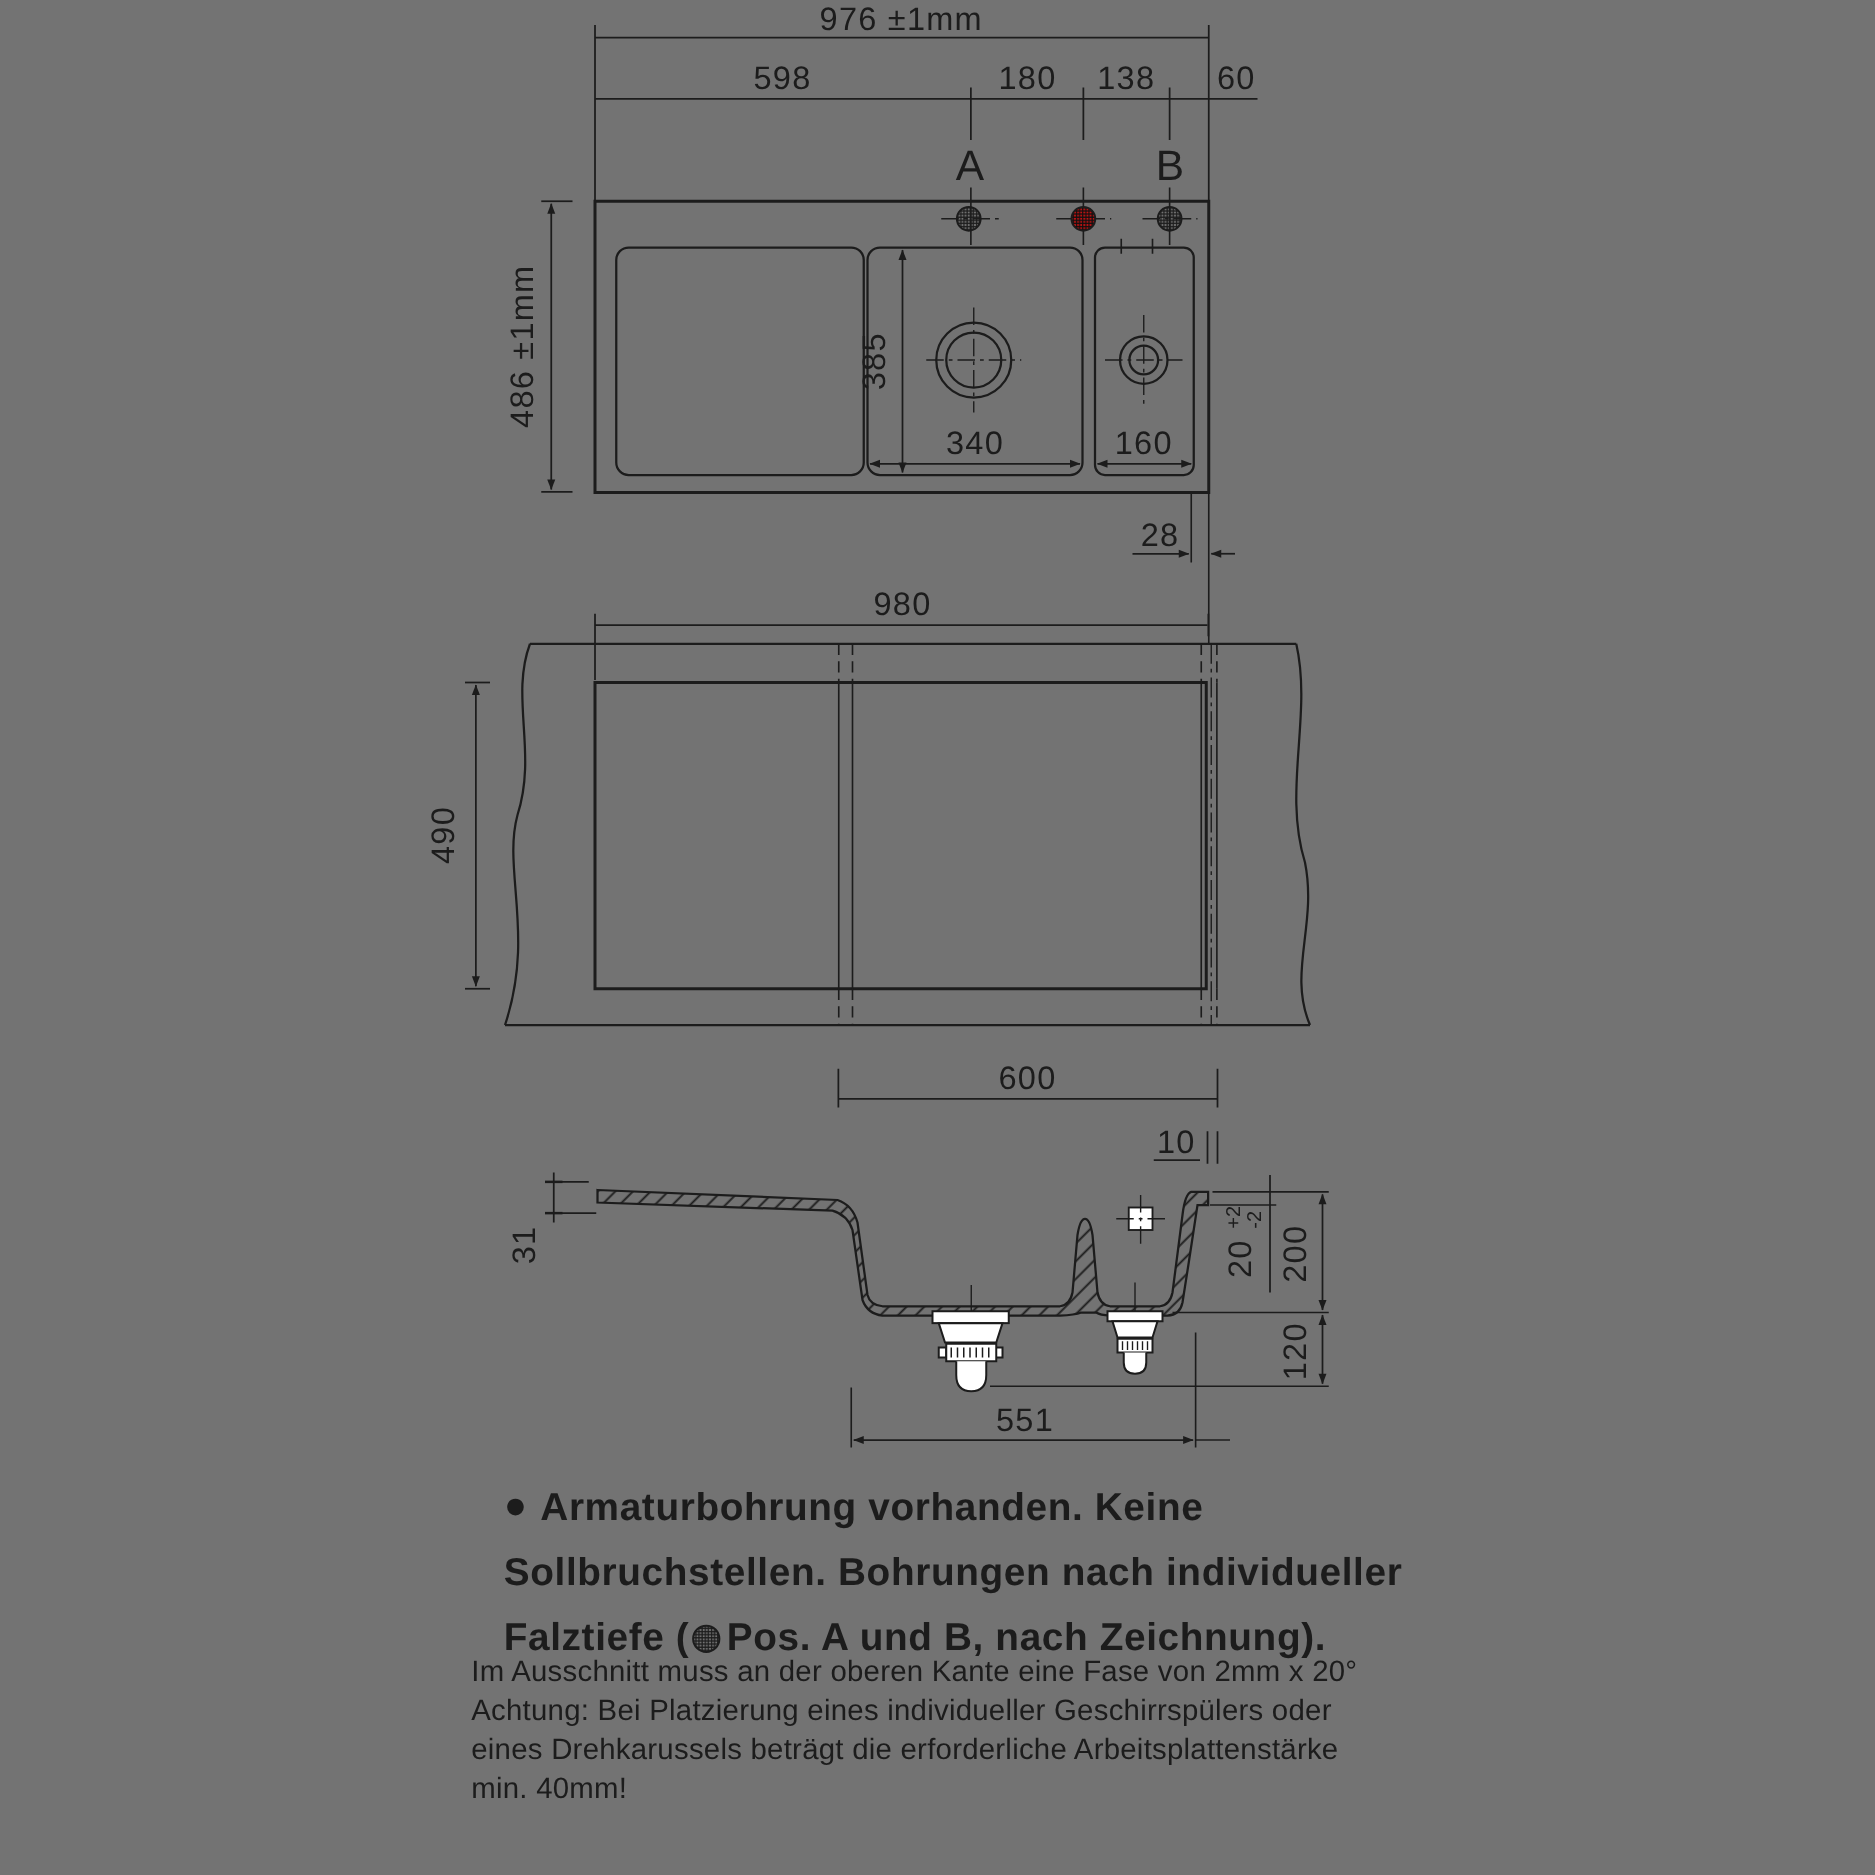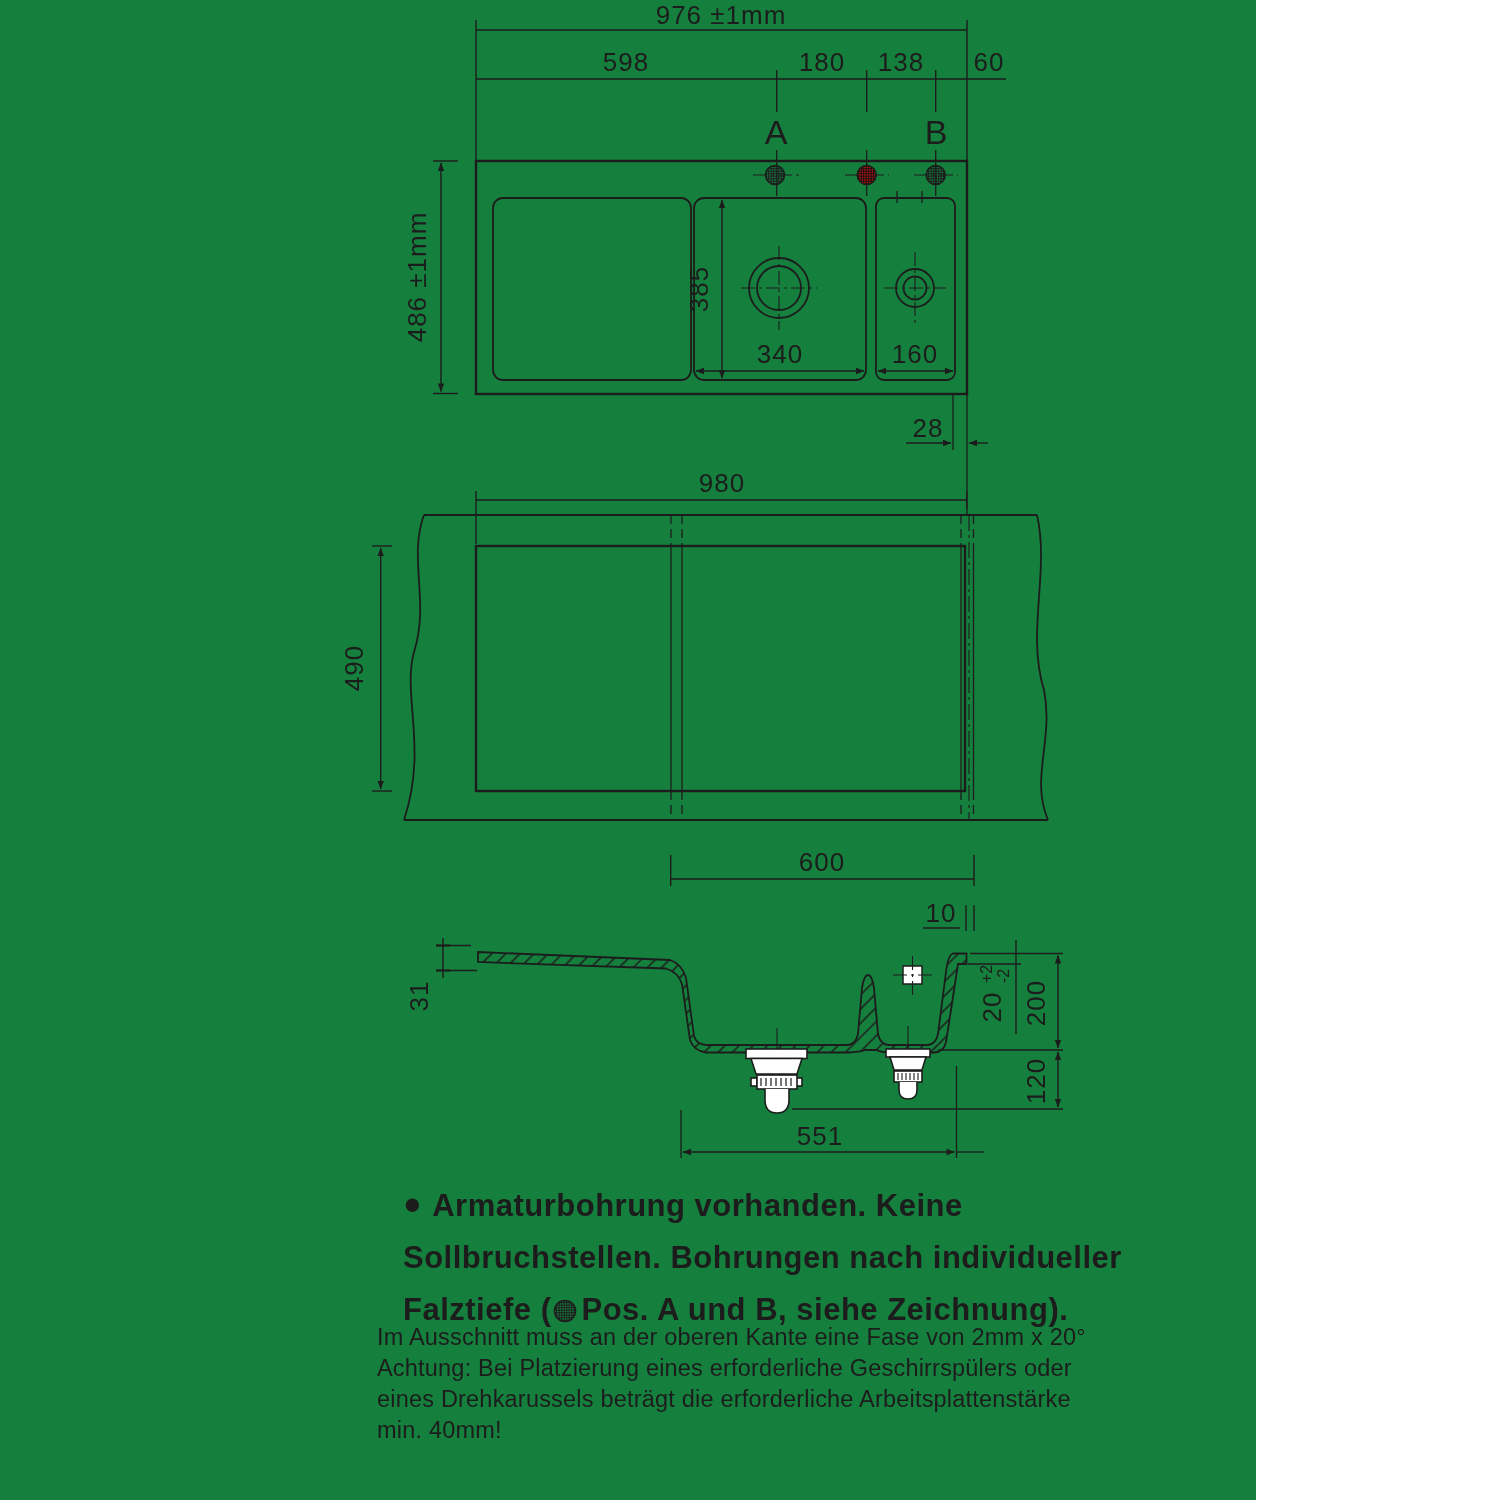--- a/index.html
+++ b/index.html
@@ -1,16 +1,16 @@
 <!DOCTYPE html>
 <html><head>
 <meta charset="utf-8">
 <style>
   html,body{margin:0;padding:0;background:#ffffff;}
-  #page{position:relative;width:1256px;height:1500px;background:#15803d;overflow:hidden;
+  #page{position:relative;width:1500px;height:1500px;background:#737373;overflow:hidden;
         font-family:"Liberation Sans", sans-serif;color:#1c1c1c;}
   #drawing{position:absolute;left:0;top:0;}
   svg text{font-family:"Liberation Sans", sans-serif;fill:#1c1c1c;}
   .dimtxt{font-size:26px;letter-spacing:1px;}
   .biglbl{font-size:34px;}
   .toltxt{font-size:16px;letter-spacing:0;}
   .notes1{position:absolute;left:403px;top:1180px;width:780px;
           font-size:31px;line-height:52px;letter-spacing:.5px;white-space:nowrap;font-weight:bold;}
   .notes2{position:absolute;left:377px;top:1322px;width:820px;
           font-size:23.5px;line-height:31px;letter-spacing:.2px;white-space:nowrap;}
@@ -264,23 +264,23 @@
       <text class="dimtxt" x="820" y="1145" text-anchor="middle" stroke="none">551</text>
     </g>
   </g>
 </svg>
 
 <div class="notes1">
   <div><span class="bullet">●</span><span>Armaturbohrung vorhanden. Keine</span></div>
   <div>Sollbruchstellen. Bohrungen nach individueller</div>
   <div><span>Falztiefe (</span><span class="hatchdot"><svg width="24" height="24" viewBox="0 0 24 24">
             <circle cx="12" cy="12" r="10.5" fill="url(#xh)" stroke="#1c1c1c" stroke-width="1.6"></circle>
-          </svg></span><span>Pos. A und B, siehe Zeichnung).</span></div>
+          </svg></span><span>Pos. A und B, nach Zeichnung).</span></div>
 </div>
 
 <div class="notes2">
   <div>Im Ausschnitt muss an der oberen Kante eine Fase von 2mm x 20°</div>
-  <div>Achtung: Bei Platzierung eines erforderliche Geschirrspülers oder</div>
+  <div>Achtung: Bei Platzierung eines individueller Geschirrspülers oder</div>
   <div>eines Drehkarussels beträgt die erforderliche Arbeitsplattenstärke</div>
   <div>min. 40mm!</div>
 </div>
 
 </div>
 
 </body></html>

